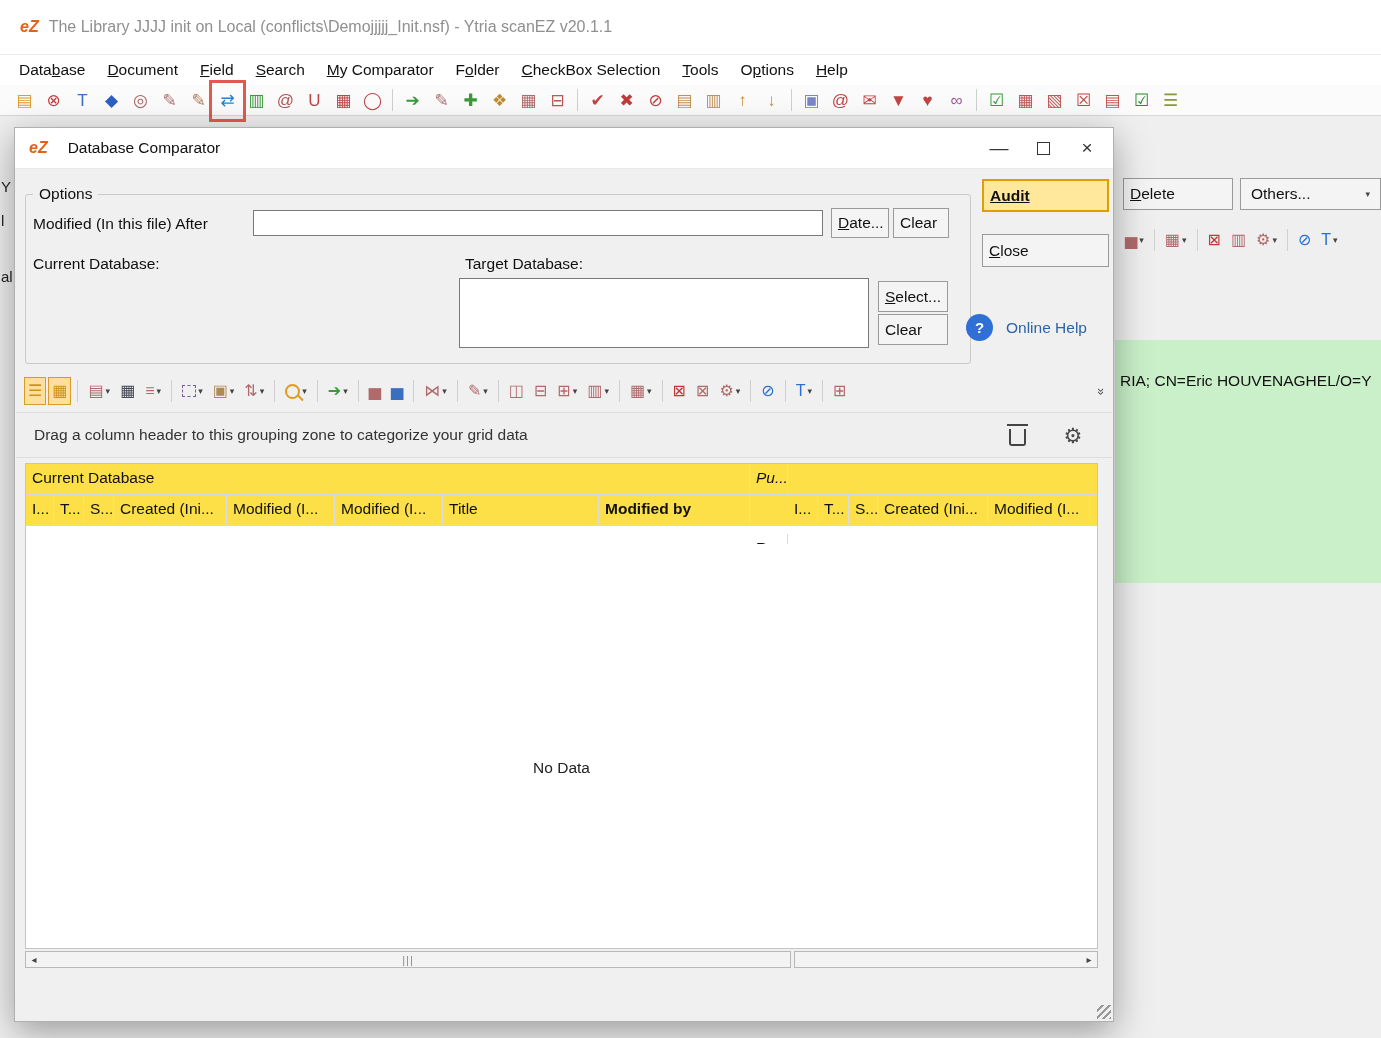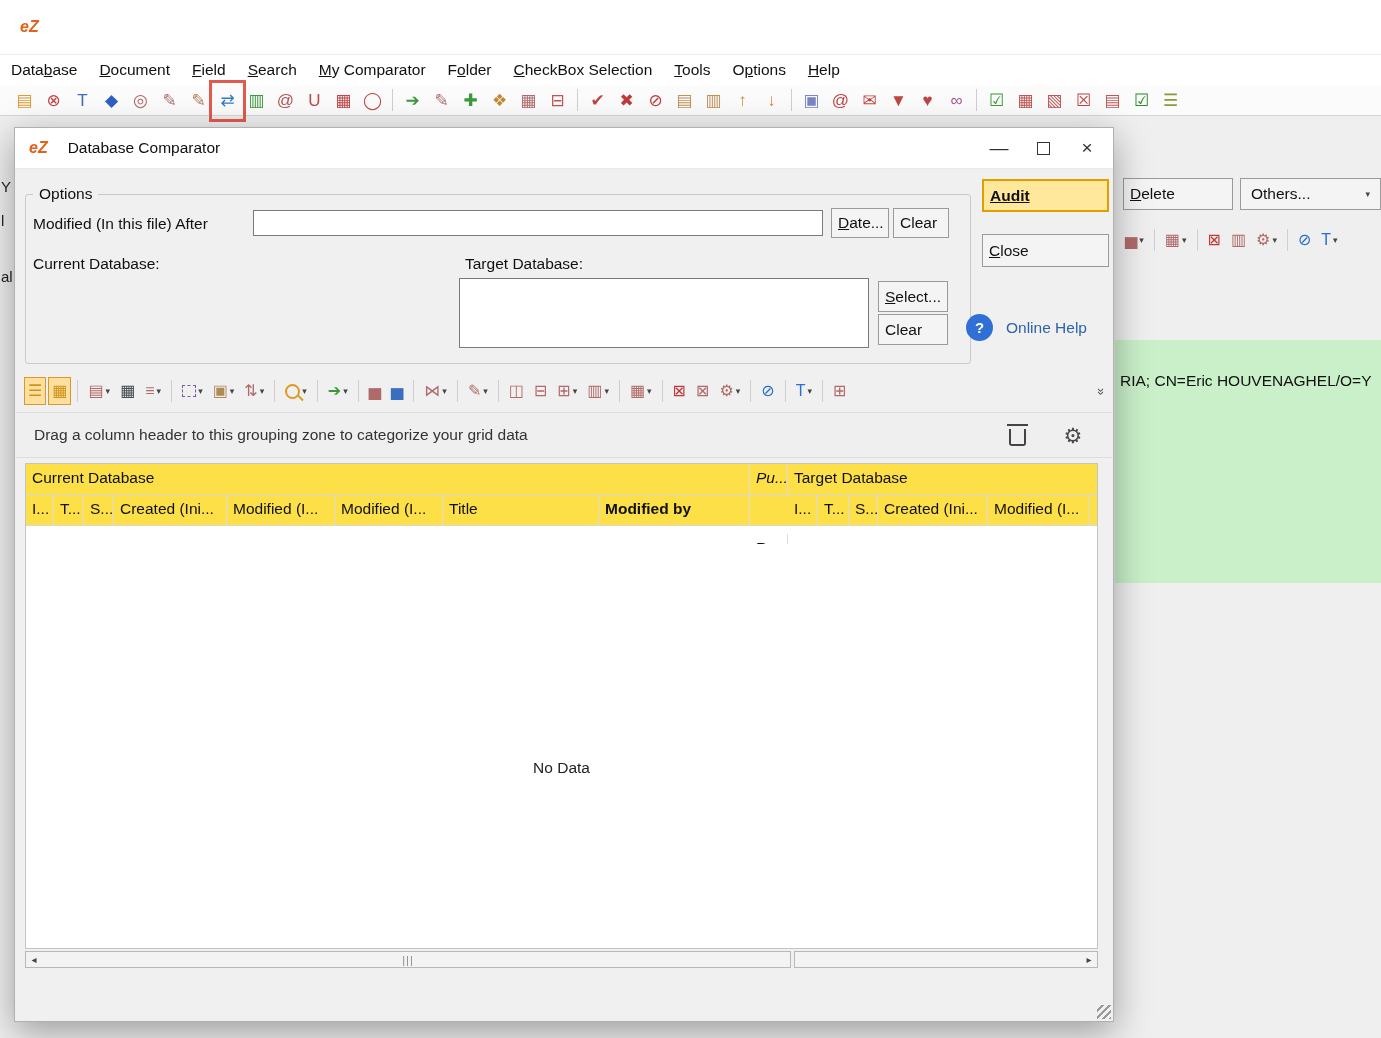--- a/index.html
+++ b/index.html
@@ -4,21 +4,21 @@
 <style>
   html,body{margin:0;padding:0}
   body{width:1381px;height:1038px;position:relative;overflow:hidden;background:#efefef;
        font-family:"Liberation Sans",sans-serif;font-size:15px;color:#111}
   
   .titlebar{position:absolute;left:0;top:0;width:1381px;height:55px;background:#fff;
             display:flex;align-items:center;padding-left:20px;box-sizing:border-box;border-bottom:1px solid #ececec}
   .logo{font-weight:bold;font-style:italic;font-size:16px;color:#e2621b;margin-right:10px}
   .title-text{color:#8f8f8f;font-size:16px;white-space:nowrap}
   .menubar{position:absolute;left:0;top:55px;width:1381px;height:30px;background:#fff;
-           display:flex;align-items:center;box-sizing:border-box}
+           display:flex;align-items:center;padding-left:8px;box-sizing:border-box}
   .menu-item{padding:4px 11px;font-size:15.5px;color:#101010;white-space:nowrap}
   .u{text-decoration:underline}
   .toolbar-strip{position:absolute;left:0;top:85px;width:1381px;height:31px;background:#fbfbfb;
                  border-bottom:1px solid #d6d6d6;display:flex;align-items:center;padding-left:10px;box-sizing:border-box}
   .tbtn{width:29px;height:26px;display:flex;align-items:center;justify-content:center;position:relative;flex:none}
   .tbtn .ic{font-size:17px;line-height:1}
   .tbtn.hl::after{content:"";position:absolute;left:-4px;top:-7px;right:-4px;bottom:-9px;border:3px solid #e25a4e;z-index:5}
   .tsep{width:1px;height:22px;background:#cfcfcf;margin:0 5px;flex:none}
   
   .btn{background:#f4f4f4;border:1px solid #9a9a9a;font-size:15.5px;display:flex;align-items:center;
@@ -98,20 +98,21 @@
   #strack2 .sarrow{margin-left:auto}
   .sgrip{position:absolute;left:50%;transform:translateX(-50%);color:#8a8a8a;font-size:11px;letter-spacing:1px}
   #resize-grip{position:absolute;right:2px;bottom:2px;width:14px;height:14px;
                background:repeating-linear-gradient(135deg,transparent 0 3px,#9a9a9a 3px 5px)}
 </style>
 </head>
 <body>
 
 <div class="titlebar">
   <span class="logo">eZ</span>
+  <span class="title-text">The Library JJJJ init on Local (conflicts\Demojjjjj_Init.nsf) - Ytria scanEZ v20.1.1</span>
 </div>
 
 <div class="menubar" id="menubar">
     <div class="menu-item"><span>Data</span><span class="u">b</span><span>ase</span></div>
     <div class="menu-item"><span></span><span class="u">D</span><span>ocument</span></div>
     <div class="menu-item"><span></span><span class="u">F</span><span>ield</span></div>
     <div class="menu-item"><span></span><span class="u">S</span><span>earch</span></div>
     <div class="menu-item"><span></span><span class="u">M</span><span>y Comparator</span></div>
     <div class="menu-item"><span>F</span><span class="u">o</span><span>lder</span></div>
     <div class="menu-item"><span></span><span class="u">C</span><span>heckBox Selection</span></div>
@@ -455,21 +456,20 @@
       <span class="zone-btn">
           <span class="gear">⚙</span>
         </span>
     </span>
   </div>
 
   <div id="grid">
     <div class="grow" id="g-groups">
         <div class="gcell" style="width: 724px;">Current Database</div>
         <div class="gcell" style="width: 38px; font-style: italic;">Pu...</div>
-        <div class="gcell" style="width: 382px;">Target Database</div>
       </div>
     <div class="grow" id="g-cols">
         <div class="gcell" style="width: 28px;">I...</div>
         <div class="gcell" style="width: 30px;">T...</div>
         <div class="gcell" style="width: 30px;">S...</div>
         <div class="gcell" style="width: 113px;">Created (Ini...</div>
         <div class="gcell" style="width: 108px;">Modified (I...</div>
         <div class="gcell" style="width: 108px;">Modified (I...</div>
         <div class="gcell" style="width: 156px;">Title</div>
         <div class="gcell" style="width: 151px; font-weight: bold;">Modified by</div>

